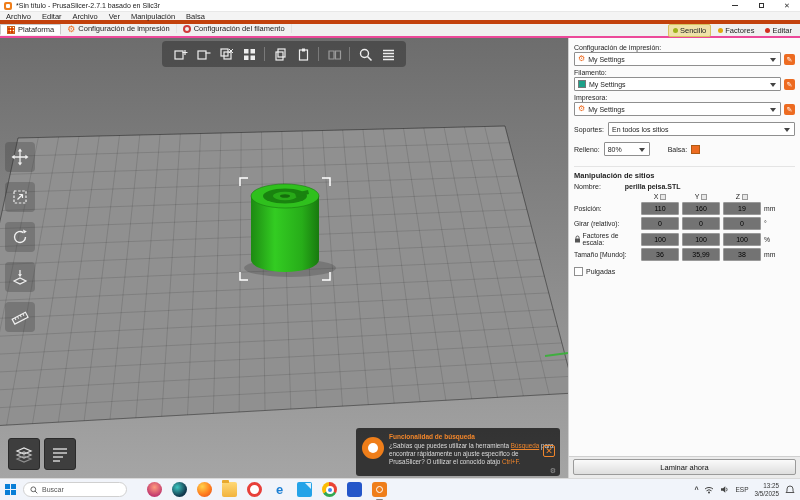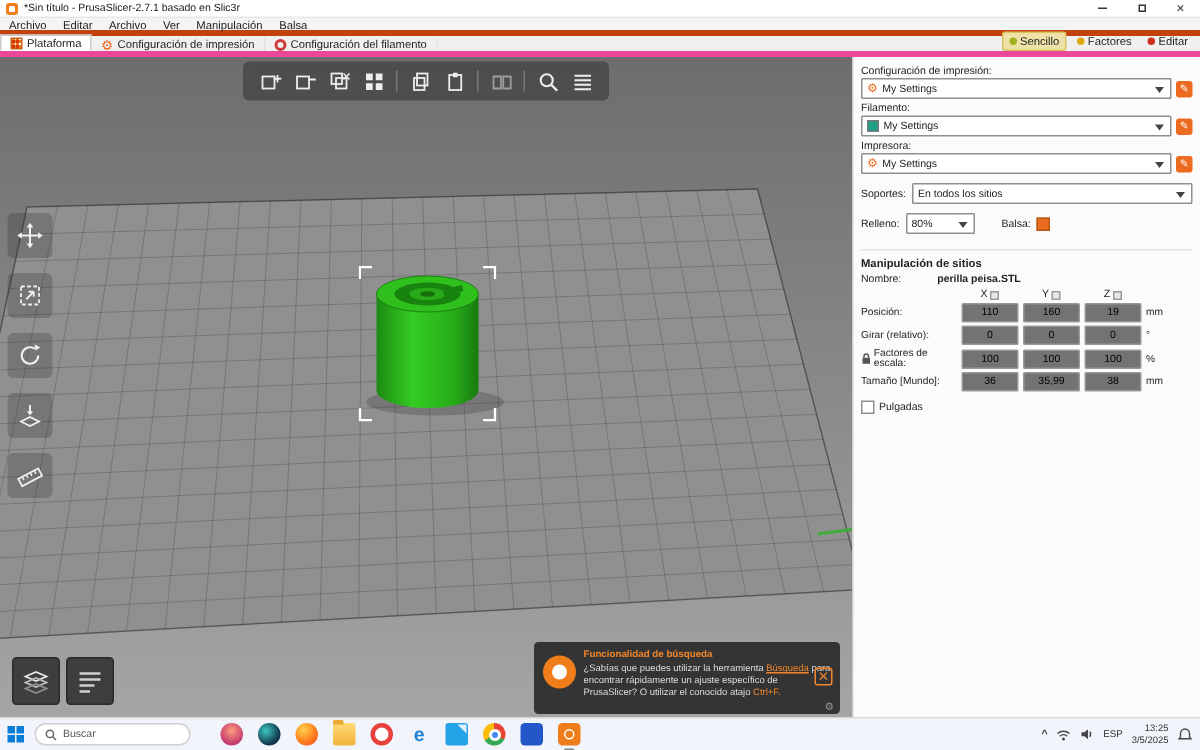--- a/index.html
+++ b/index.html
@@ -13,21 +13,21 @@
   .app-ico::after { content:""; position:absolute; inset:2px; background:#fff; border-radius:1px; }
   .win-controls { margin-left:auto; display:flex; height:100%; }
   .win-btn { width:26px; display:flex; align-items:center; justify-content:center; font-size:7px; color:#333; }
   .win-btn .bar { width:6px; height:1px; background:#333; }
   .win-btn .box { width:5px; height:5px; border:1px solid #333; }
 
   
   .menubar { height:12px; background:#f4f4f4; border-bottom:4px solid #c2410c; display:flex; align-items:center; gap:11px; padding-left:6px; font-size:7.5px; color:#222; flex:0 0 auto; }
 
   
-  .tabbar { height:14px; background:#f0f0f0; border-bottom:4px solid #ec4899; display:flex; align-items:flex-end; font-size:7.5px; color:#222; flex:0 0 auto; }
+  .tabbar { height:14px; background:#f0f0f0; border-bottom:2px solid #ec4899; display:flex; align-items:flex-start; font-size:7.5px; color:#222; flex:0 0 auto; }
   .tab { display:flex; align-items:center; gap:3px; padding:0 6px; border-right:1px solid #e3e3e3; }
   .tab.selected { background:#ffffff; border:1px solid #c9c9c9; border-bottom:1px solid #fff; }
   .ico-plater { width:8px; height:8px; background:
       repeating-linear-gradient(0deg,#e87722 0 2px,#fff 2px 3px),
       repeating-linear-gradient(90deg,#e87722 0 2px,#fff 2px 3px); background-blend-mode:multiply; border:1px solid #c9601a; }
   .ico-gear { color:#ED6B21; font-size:9px; line-height:8px; }
   .ico-spool { width:8px; height:8px; border:2px solid #cf3a3a; border-radius:50%; }
   .ico-printer { width:8px; height:7px; background:#555; border-radius:1px; position:relative; }
   .ico-printer::after { content:""; position:absolute; left:1px; right:1px; top:2px; height:2px; background:#dcdcdc; }
   .modes { margin-left:auto; display:flex; align-items:center; gap:3px; padding-right:4px; }
@@ -476,20 +476,23 @@
         <input class="mg-input" value="35,99" style="">
         <input class="mg-input" value="38" style="">
         <div class="mg-unit">mm</div>
       </div>
 
       <div class="pulgadas">
         <span class="chk off"></span>
         <span>Pulgadas</span>
       </div>
 
+      <div class="slice-strip">
+        <button class="slice-btn">Laminar ahora</button>
+      </div>
     </div>
   </div>
 
   <div class="taskbar">
     <span class="start">
         <span></span>
         <span></span>
         <span></span>
         <span></span>
       </span>

